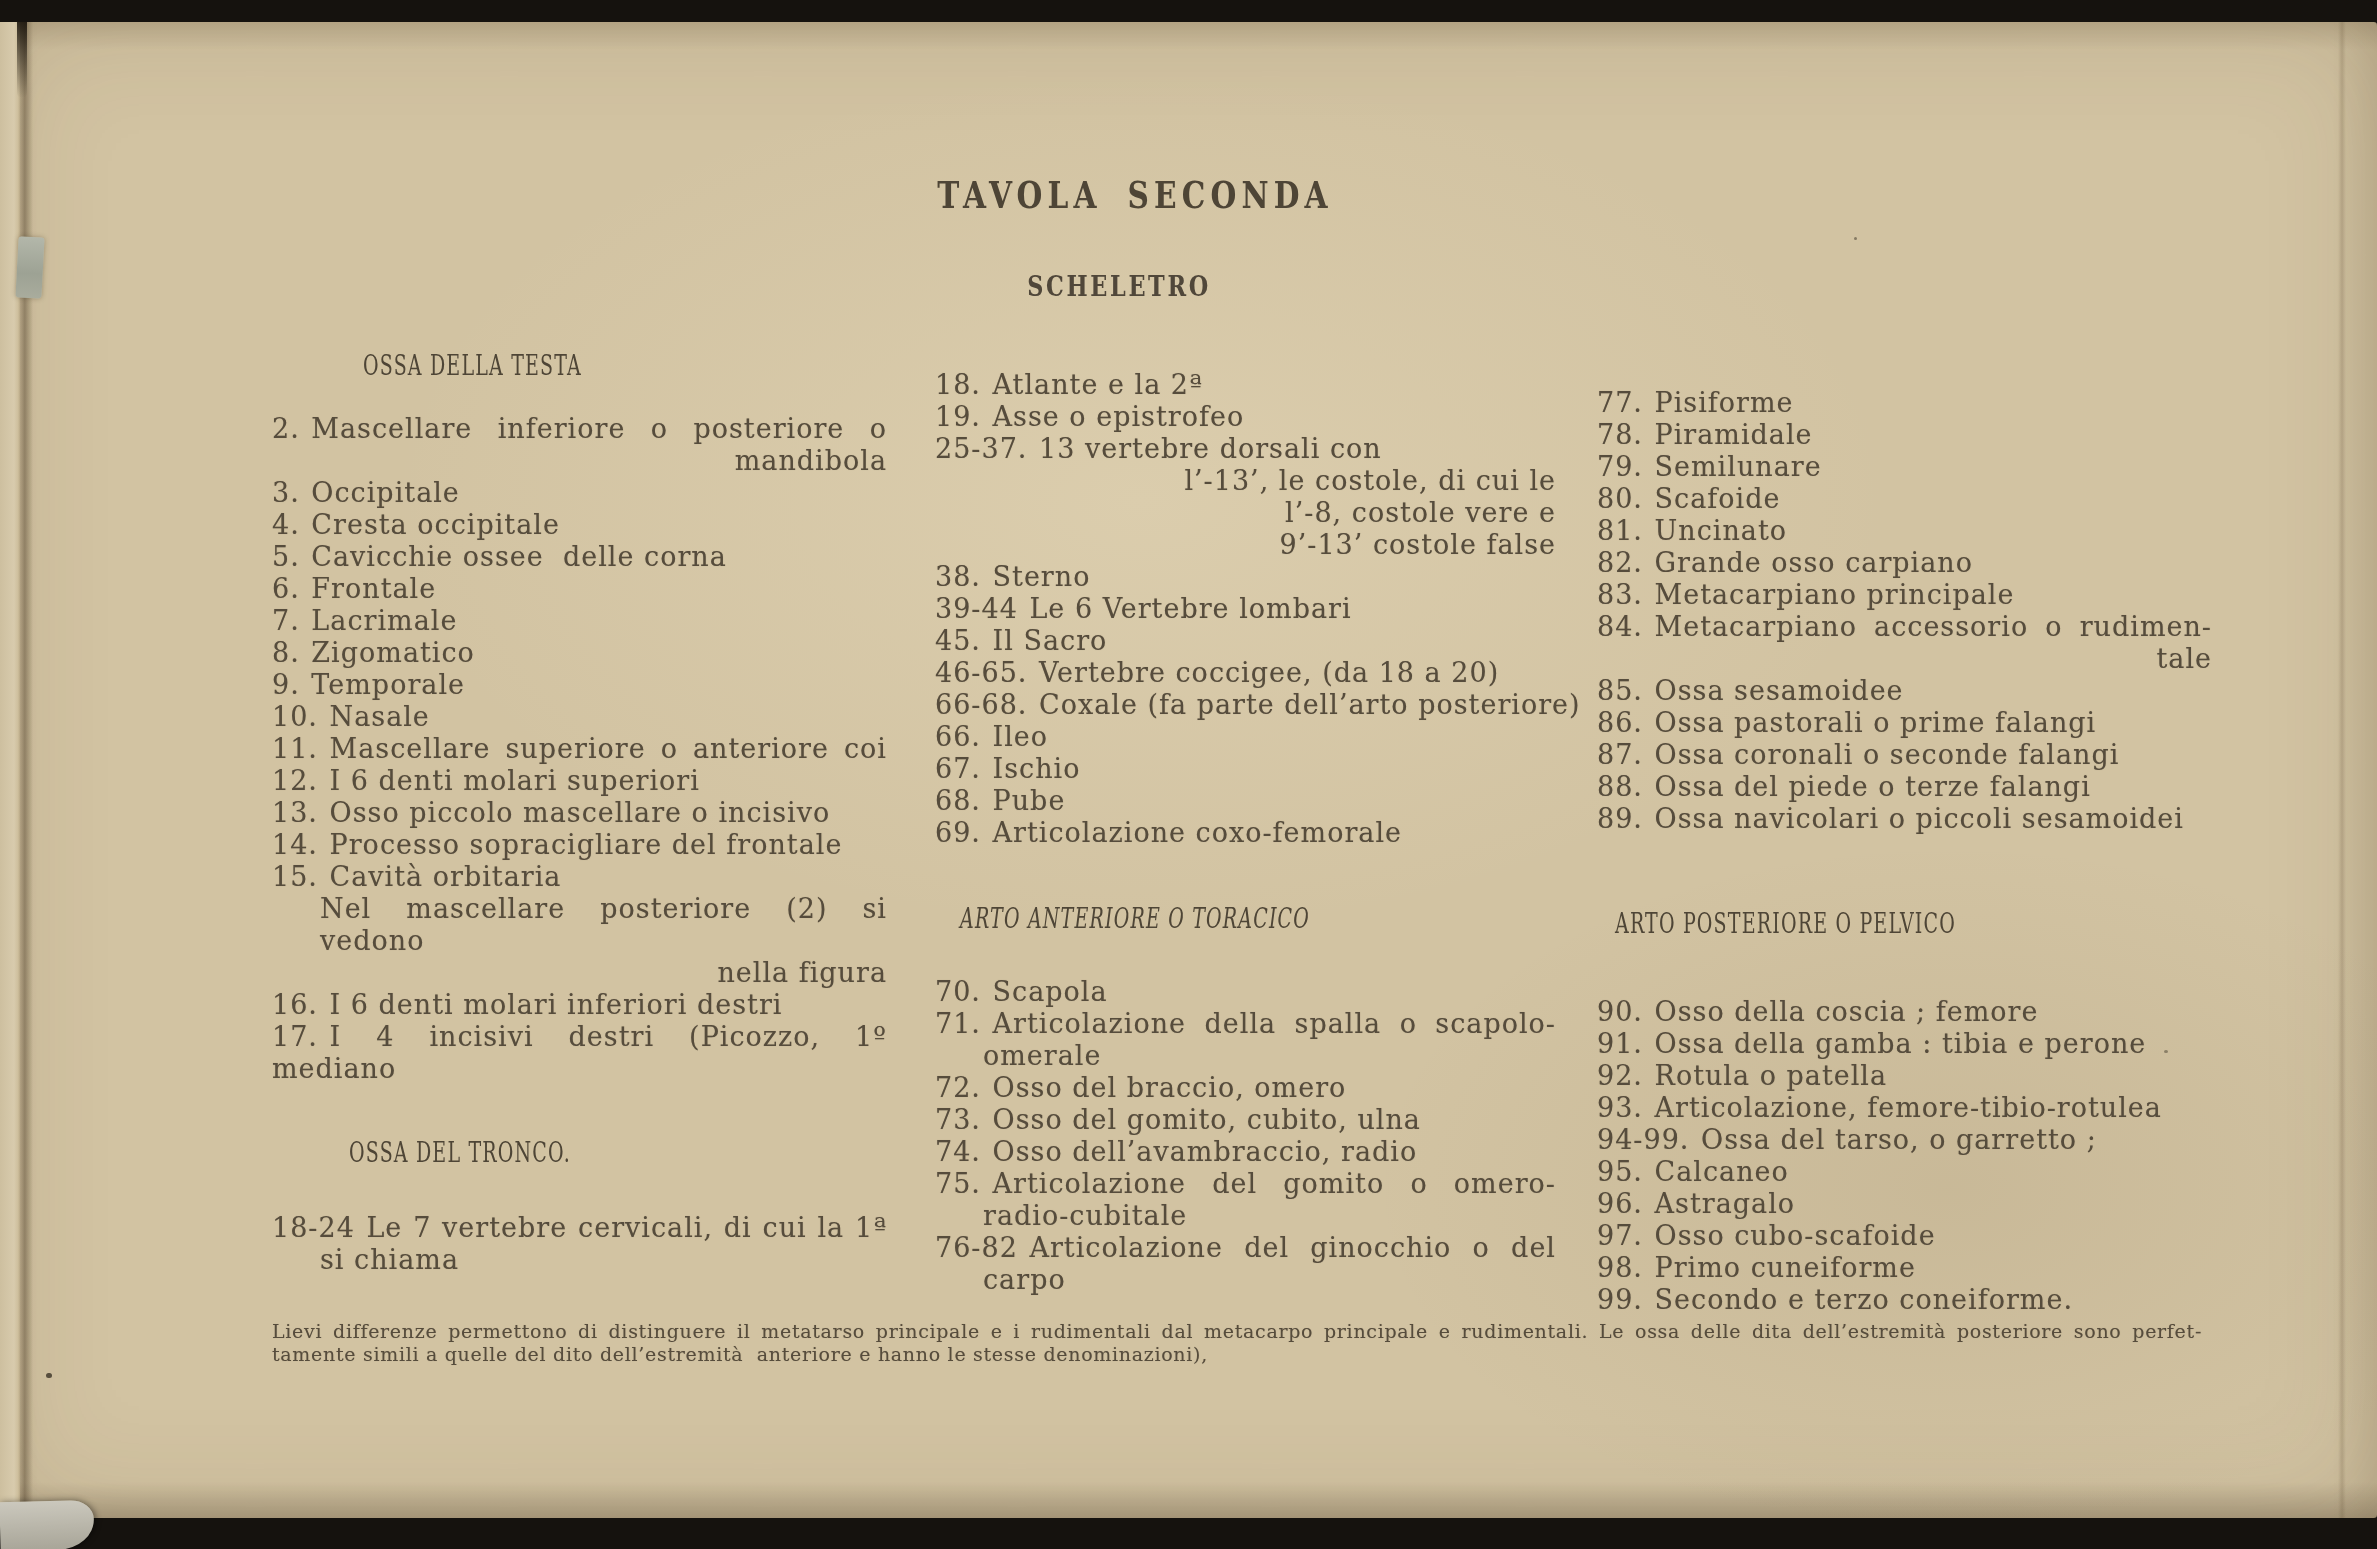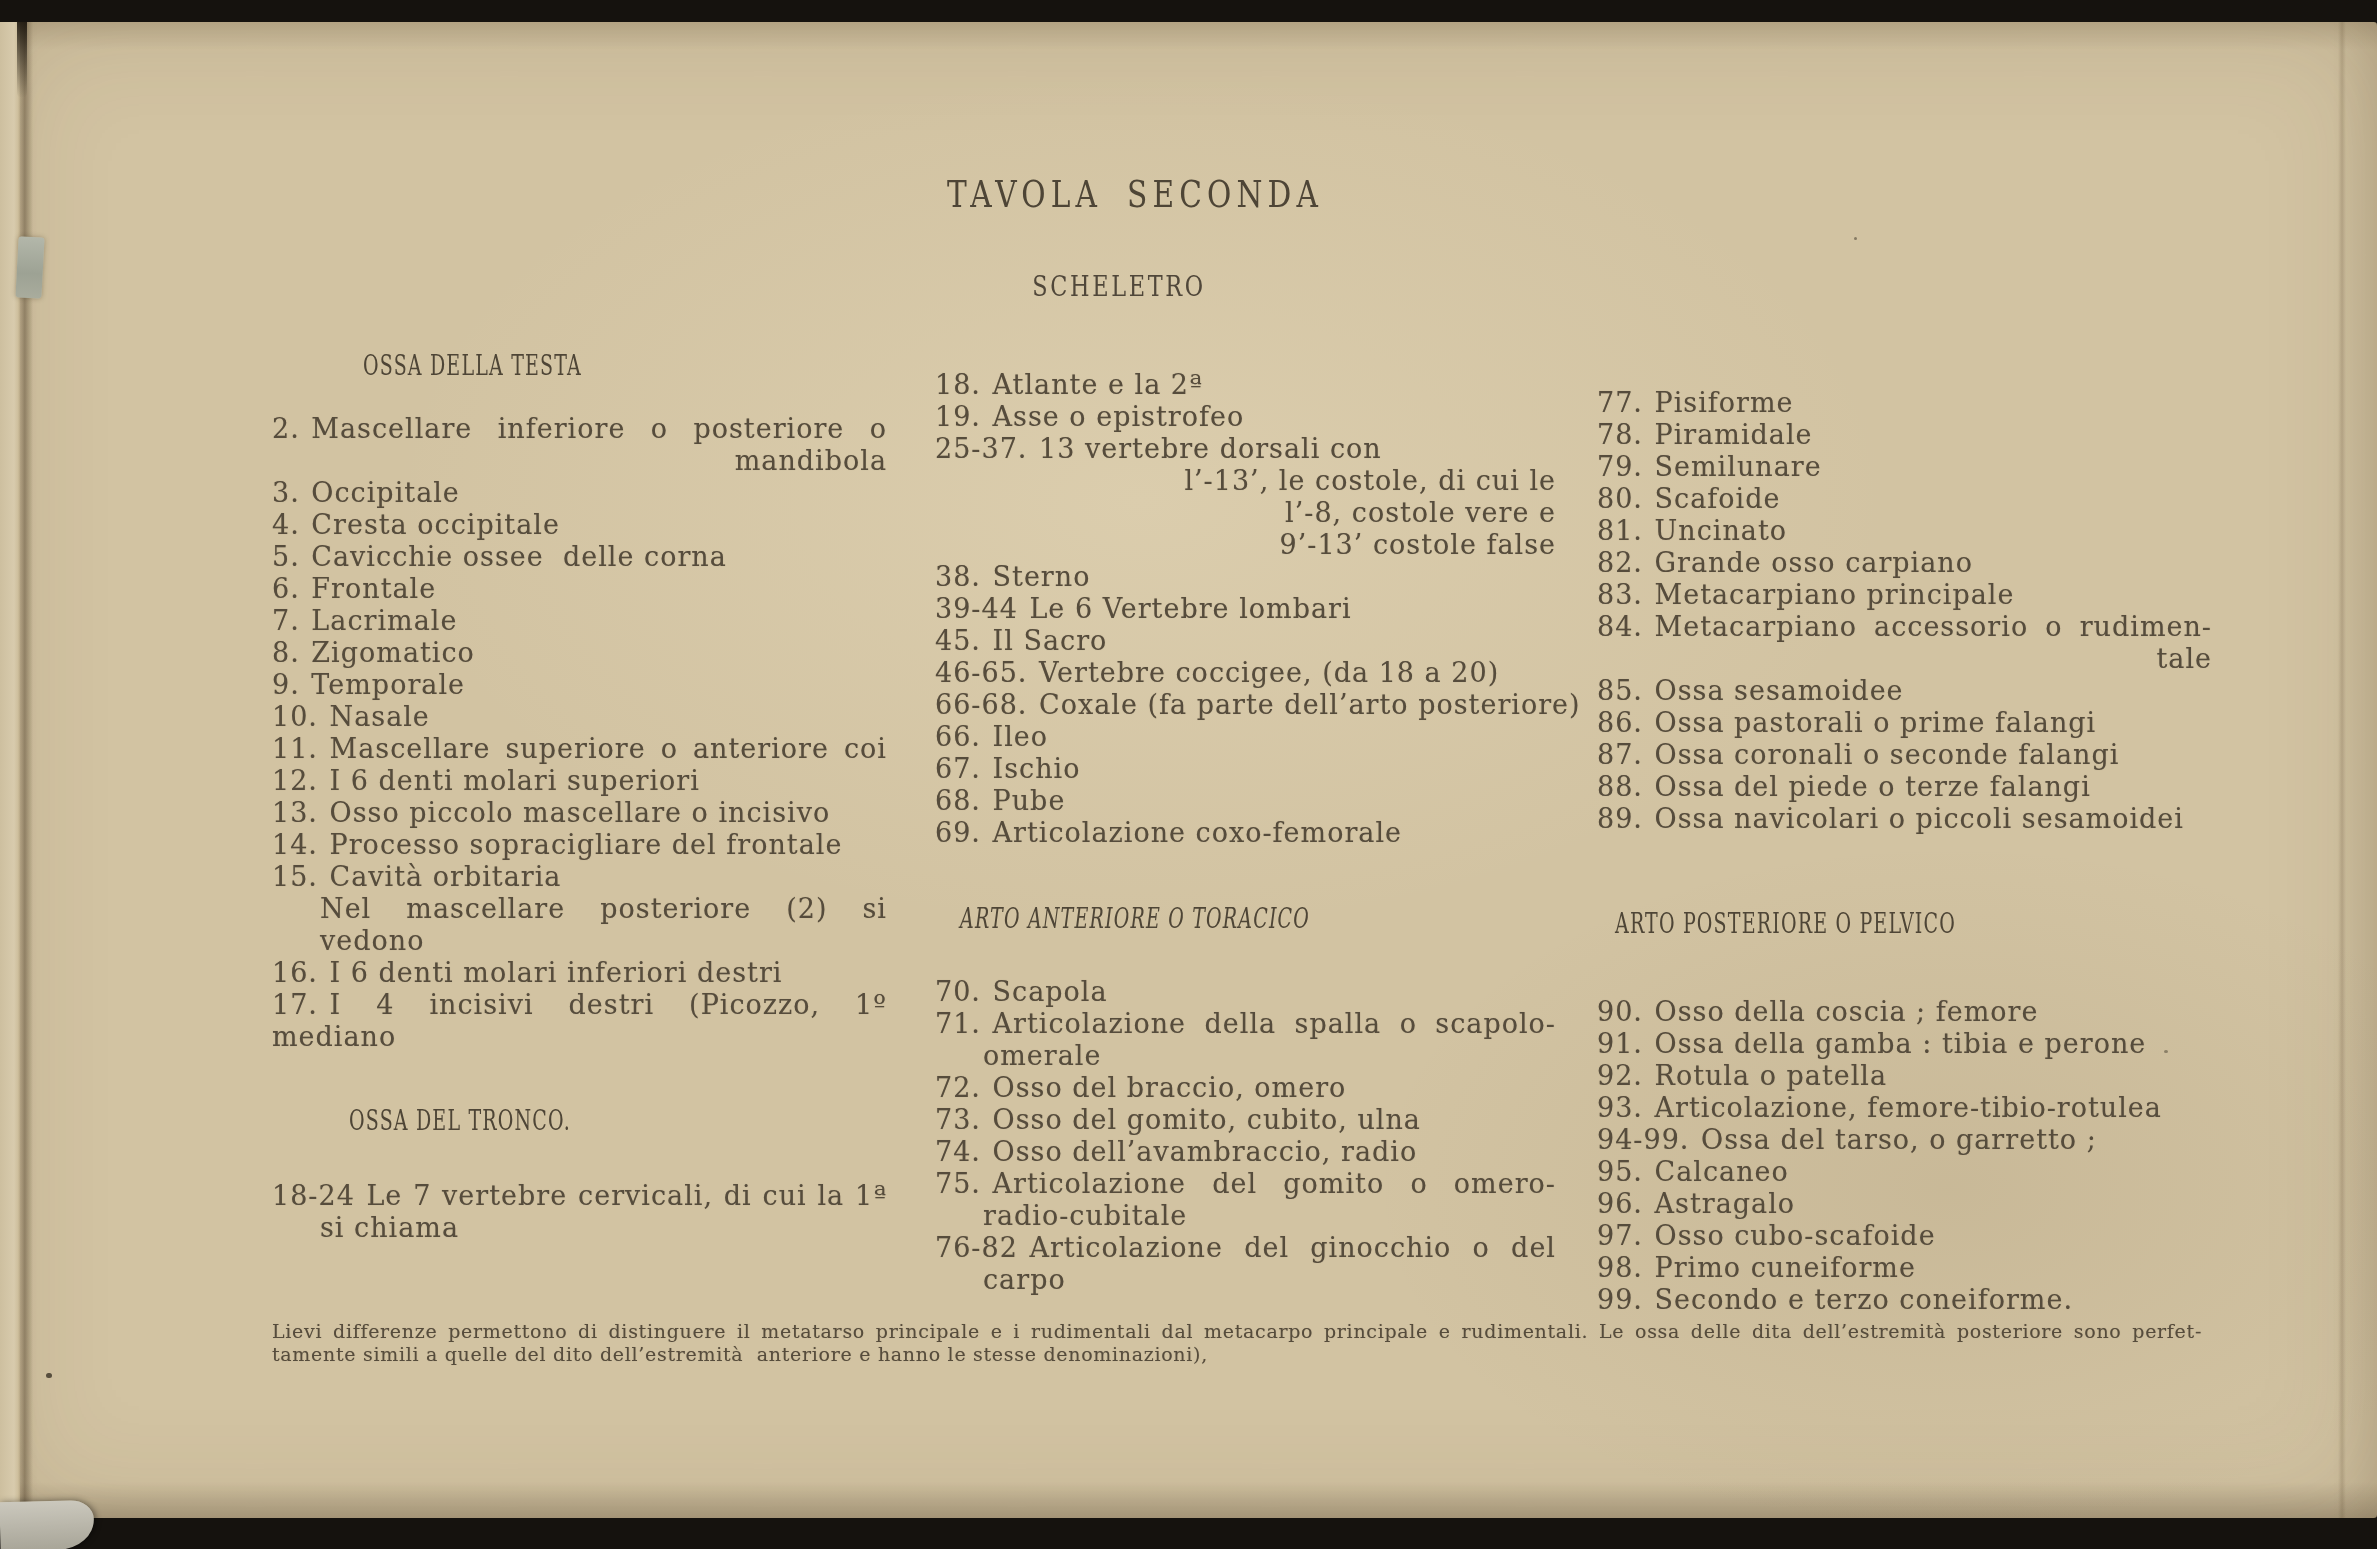--- a/index.html
+++ b/index.html
@@ -39,21 +39,21 @@
     background:linear-gradient(90deg, rgba(98,80,52,0), rgba(98,80,52,.22), rgba(98,80,52,0));}
   .fragment{position:absolute;left:0;top:1501px;width:94px;height:49px;
     background:linear-gradient(180deg,#cbc8bd,#a8a598);
     border-radius:0 28px 43px 0 / 0 23px 36px 0;
     transform:rotate(-1.5deg);box-shadow:1.7px 0 6.6px rgba(0,0,0,.45);}
   .speck{position:absolute;background:#393226;border-radius:50%;opacity:.8;}
   .s1{left:46px;top:1351px;width:5.8px;height:5.8px;}
   .s2{left:1854px;top:215px;width:3.3px;height:3.3px;opacity:.5;}
   .s3{left:2164px;top:1028px;width:4.1px;height:3.3px;opacity:.45;}
 
-  .title,.subtitle{position:absolute;margin:0;font-weight:normal;white-space:nowrap;}
+  .title,.subtitle{position:absolute;margin:0;font-weight:bold;white-space:nowrap;}
   .title{left:1135px;top:150px;font-size:38px;letter-spacing:6.6px;word-spacing:13.2px;
     transform:translateX(-50%);color:#4e4536;}
   .subtitle{left:1119px;top:248px;font-size:28px;letter-spacing:3.3px;
     transform:translateX(-50%);color:#50473a;}
   .title .hx,.subtitle .hx{display:inline-block;transform:scaleX(.78);}
   .subtitle .hx{transform:scaleX(.80);}
 
   .col{position:absolute;}
   .col1{left:272px;top:327px;width:615px;}
   .col2{left:935px;top:347px;width:621px;}
@@ -131,20 +131,21 @@
           </div>
           <div class="item">
             <div class="line"><span class="num">13.</span><span class="txt">Osso piccolo mascellare o incisivo</span></div>
           </div>
           <div class="item">
             <div class="line"><span class="num">14.</span><span class="txt">Processo sopracigliare del frontale</span></div>
           </div>
           <div class="item">
             <div class="line"><span class="num">15.</span><span class="txt">Cavità orbitaria</span></div>
             <div class="line j ind1"><span class="txt">Nel mascellare posteriore (2) si vedono</span></div>
+            <div class="line ind2"><span class="txt">nella figura</span></div>
           </div>
           <div class="item">
             <div class="line"><span class="num">16.</span><span class="txt">I 6 denti molari inferiori destri</span></div>
           </div>
           <div class="item">
             <div class="line j"><span class="num">17.</span><span class="txt">I 4 incisivi destri (Picozzo, 1º mediano</span></div>
           </div>
         </div>
         <div class="section">
           <div class="sec-header"><span class="hx">OSSA DEL TRONCO.</span></div>

